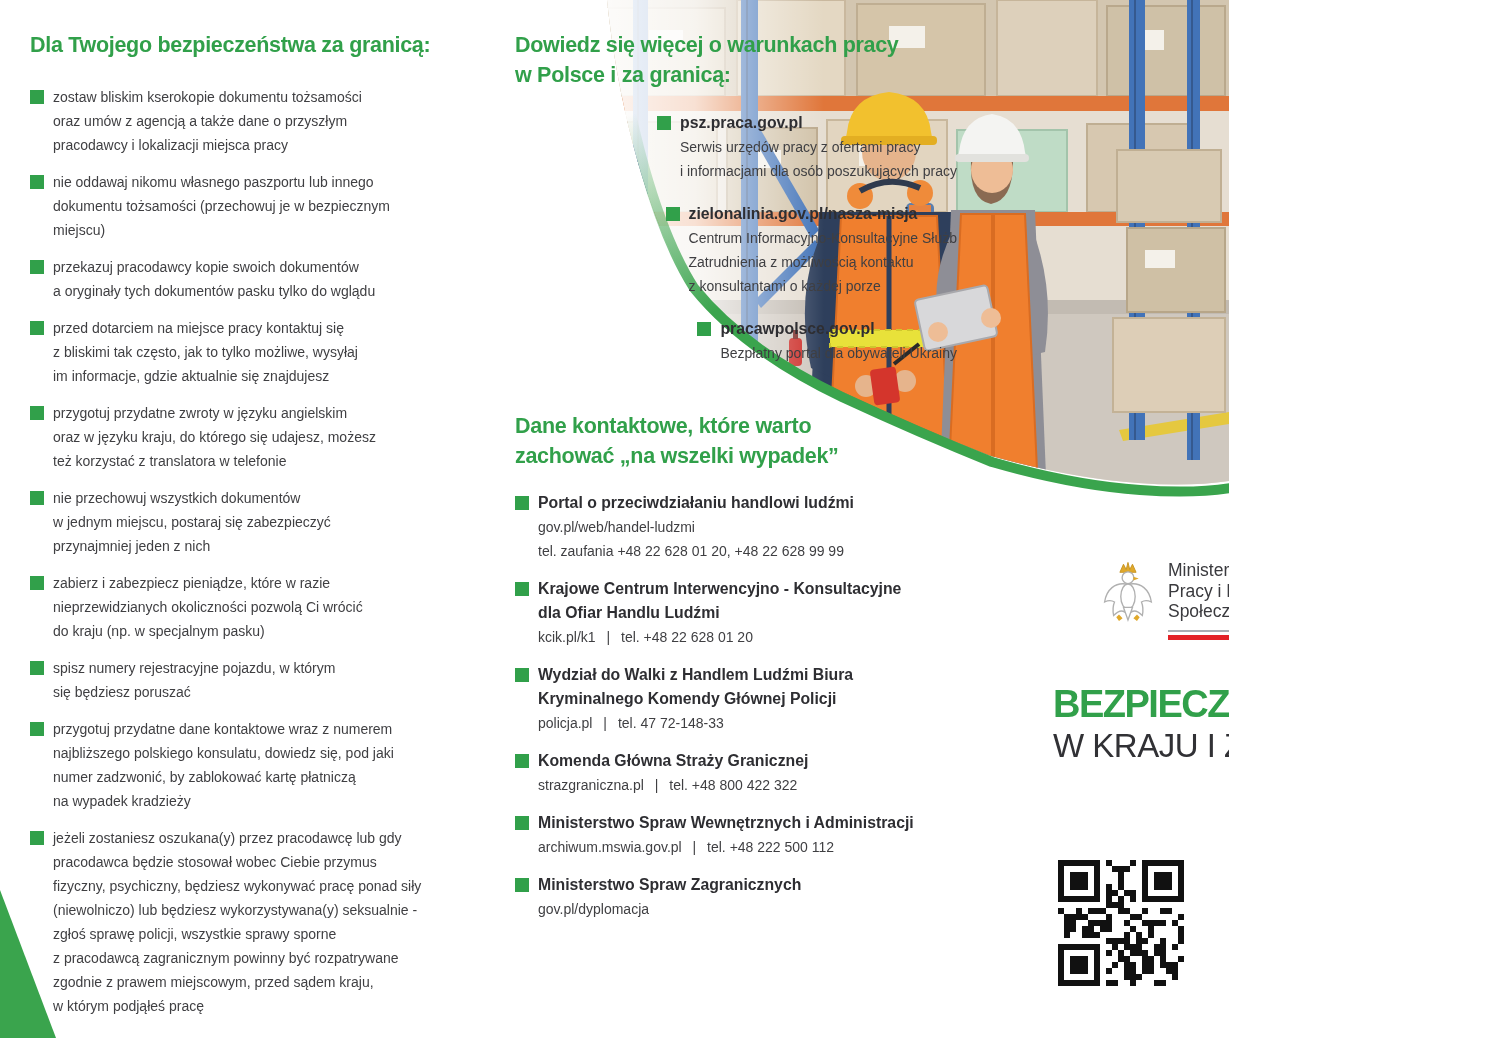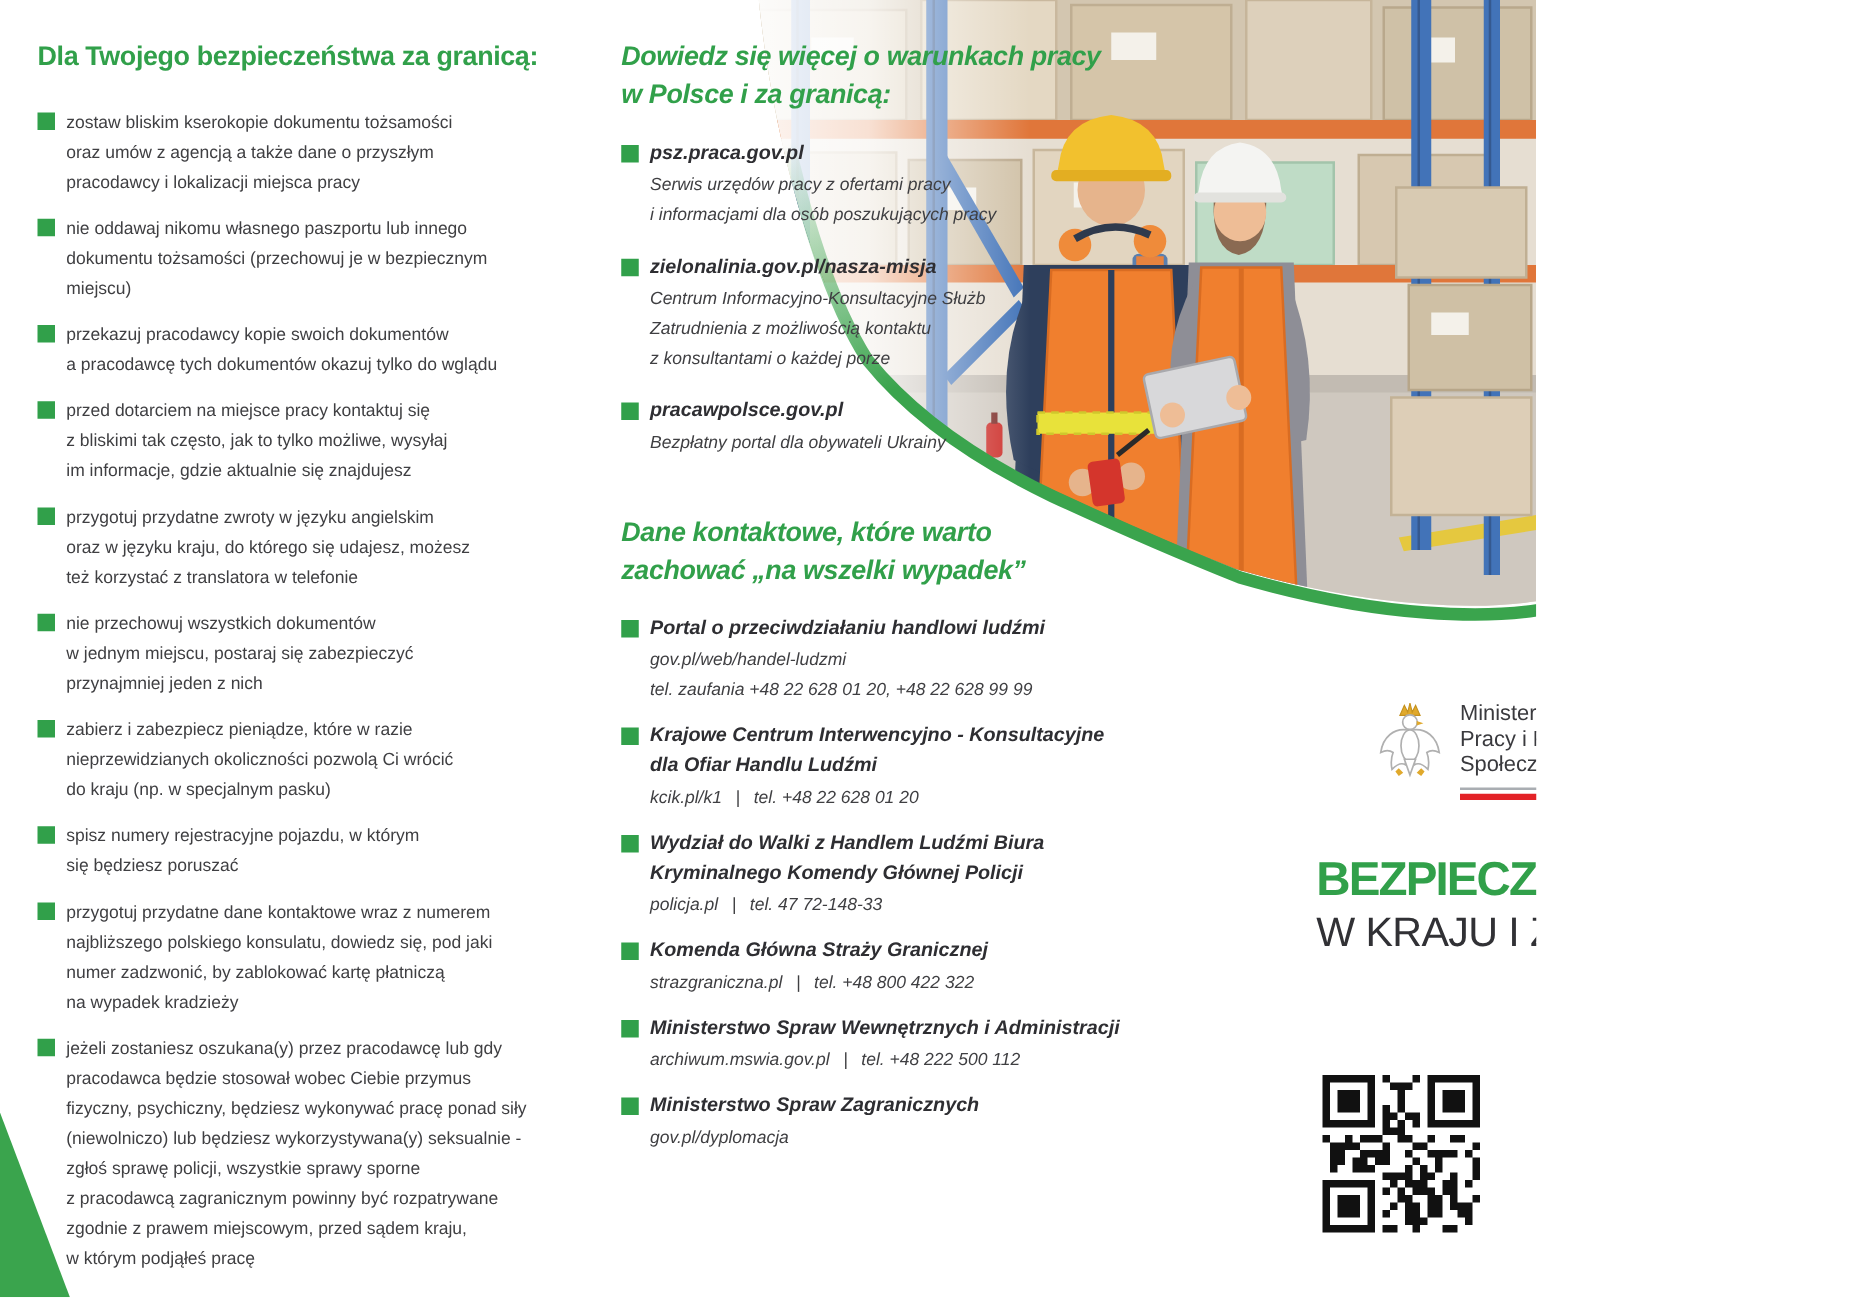--- a/index.html
+++ b/index.html
@@ -24,31 +24,31 @@
   .corner-triangle{
     position:absolute;left:0;bottom:0;width:56px;height:148px;
     background:var(--swoosh);
     clip-path:polygon(0 0,0 100%,100% 100%);
     z-index:1;
   }
 
   
   .col{position:absolute;z-index:3;}
   #left-col{left:30px;top:30px;width:462px;}
-  #mid-col{left:497px;top:30px;width:442px;font-style:italic;}
+  #mid-col{left:515px;top:30px;width:442px;}
 
   h2{
     margin:0;color:var(--accent);
     font-size:21.5px;line-height:30px;font-weight:700;
     letter-spacing:-0.3px;white-space:pre-line;
   }
   .list{margin-top:25px;}
   .list-info{margin-top:21px;}
   .li{display:flex;gap:9px;margin-bottom:13px;}
-  .li-info{margin-bottom:19px;}
+  .li-info{margin-bottom:19px;justify-content:flex-end;}
   .li-contact{margin-bottom:14px;}
   .sq{flex:0 0 14px;width:14px;height:14px;margin-top:5px;background:var(--accent);}
   .li p{margin:0;font-size:14px;line-height:24px;white-space:pre-line;color:var(--textdark);}
   .li p.bold{font-weight:700;color:#2e2e32;font-size:15.8px;}
   .contacts-heading{margin-top:46px;}
   .list-contacts{margin-top:20px;}
 
   
   #ministry-logo{position:absolute;left:1101px;top:560px;display:flex;gap:13px;z-index:3;}
   #ministry-logo .txt p{margin:0;font-size:17.5px;line-height:20.5px;color:#3a3a3e;}
@@ -225,21 +225,21 @@
         </div>
       <div class="li">
           <span class="sq"></span>
           <p>nie oddawaj nikomu własnego paszportu lub innego
 dokumentu tożsamości (przechowuj je w bezpiecznym
 miejscu)</p>
         </div>
       <div class="li">
           <span class="sq"></span>
           <p>przekazuj pracodawcy kopie swoich dokumentów
-a pracodawcę tych dokumentów okazuj tylko do wglądu</p>
+a oryginały tych dokumentów pasku tylko do wglądu</p>
         </div>
       <div class="li">
           <span class="sq"></span>
           <p>przed dotarciem na miejsce pracy kontaktuj się
 z bliskimi tak często, jak to tylko możliwe, wysyłaj
 im informacje, gdzie aktualnie się znajdujesz</p>
         </div>
       <div class="li">
           <span class="sq"></span>
           <p>przygotuj przydatne zwroty w języku angielskim

